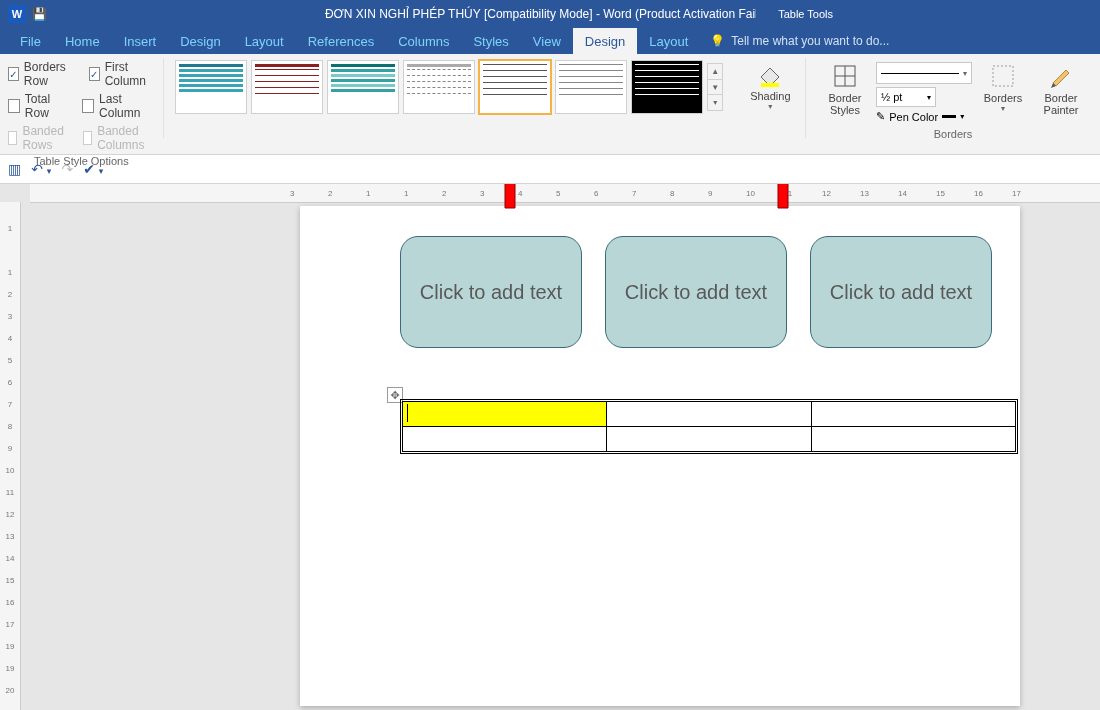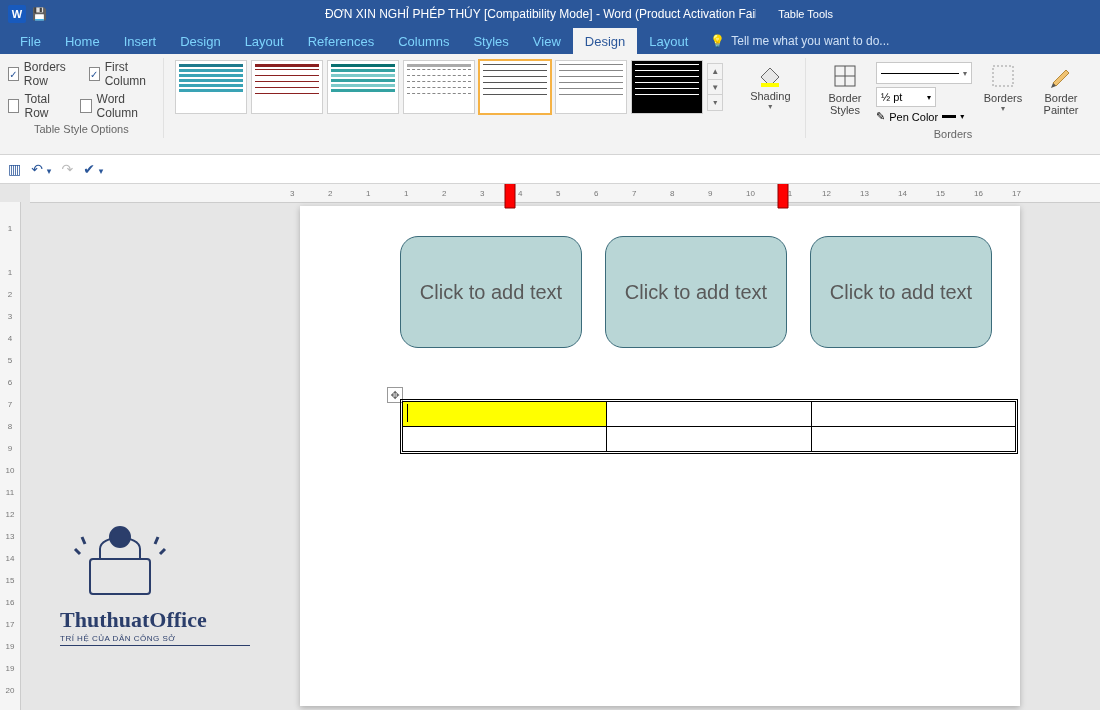--- a/index.html
+++ b/index.html
@@ -116,21 +116,31 @@
             <span>First Column</span>
           </label>
       </div>
       <div class="opt-row">
         <label class="check">
             <span class="box"></span>
             <span>Total Row</span>
           </label>
         <label class="check">
             <span class="box"></span>
-            <span>Word Column</span>
+            <span>Last Column</span>
+          </label>
+      </div>
+      <div class="opt-row">
+        <label class="check disabled">
+            <span class="box"></span>
+            <span>Banded Rows</span>
+          </label>
+        <label class="check disabled">
+            <span class="box"></span>
+            <span>Banded Columns</span>
           </label>
       </div>
     </div>
     <div class="glabel">Table Style Options</div>
   </div>
   <div class="group-sep"></div>
 
   <div class="group" style="flex:0 0 auto">
     <div class="styles-gallery">
       <div class="style-thumb">
@@ -345,32 +355,20 @@
       <tr>
             <td></td>
             <td></td>
             <td></td>
           </tr>
     </tbody>
       </table>
     <div class="cursor-caret"></div>
   </div>
 
-  <div class="logo">
-    <svg width="120" height="100" viewBox="0 0 120 100">
-      <g stroke="#2b3e6b" stroke-width="2" fill="none">
-        <rect x="30" y="55" width="60" height="35" rx="3"></rect>
-        <path d="M40 55 L40 45 C40 30 80 30 80 45 L80 55"></path>
-        <circle cx="60" cy="33" r="10" fill="#2b3e6b"></circle>
-        <path d="M20 50 L15 45 M25 40 L22 33 M95 40 L98 33 M100 50 L105 45" stroke-width="3"></path>
-      </g>
-    </svg>
-    <div class="brand">ThuthuatOffice</div>
-    <div class="sub">TRÍ HỆ CỦA DÂN CÔNG SỞ</div>
-  </div>
 
   <div class="red-arrow" style="left:495px;top:-22px">
     <svg viewBox="0 0 30 50">
         <path d="M15 2 L28 18 L20 18 L20 46 L10 46 L10 18 L2 18 Z" fill="red" stroke="darkred"></path>
       </svg>
   </div>
   <div class="red-arrow" style="left:768px;top:-22px">
     <svg viewBox="0 0 30 50">
         <path d="M15 2 L28 18 L20 18 L20 46 L10 46 L10 18 L2 18 Z" fill="red" stroke="darkred"></path>
       </svg>

